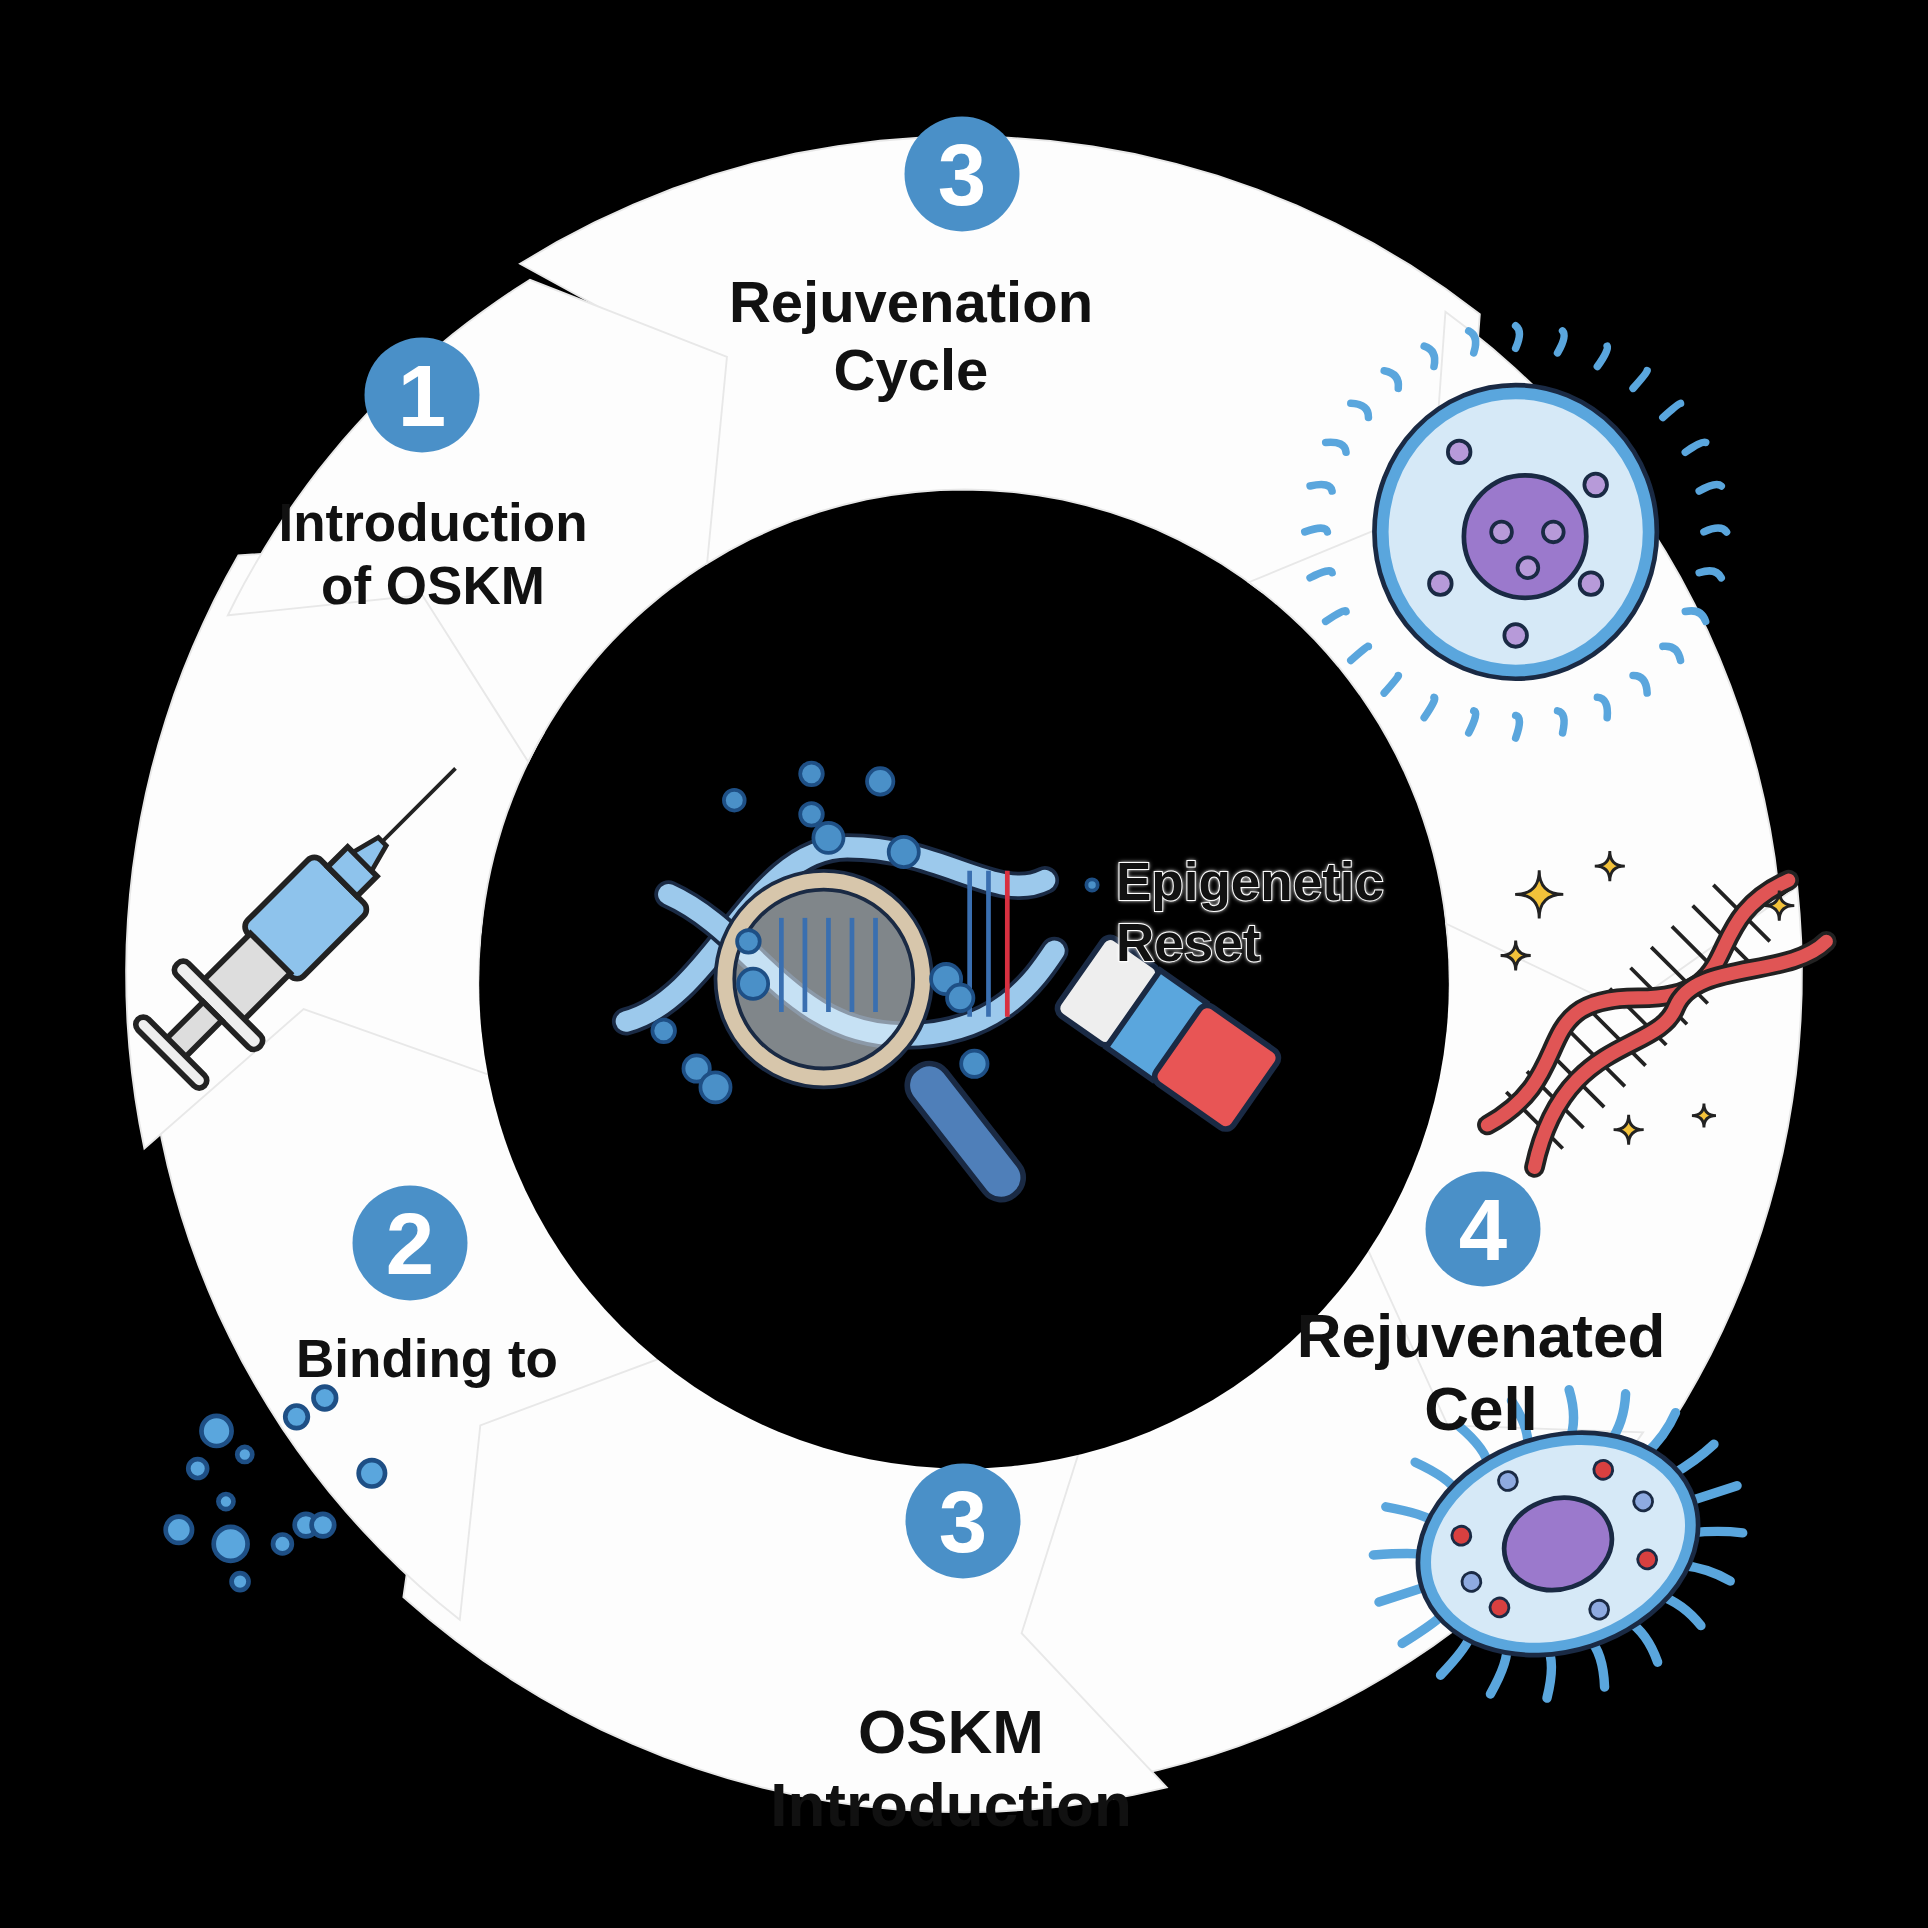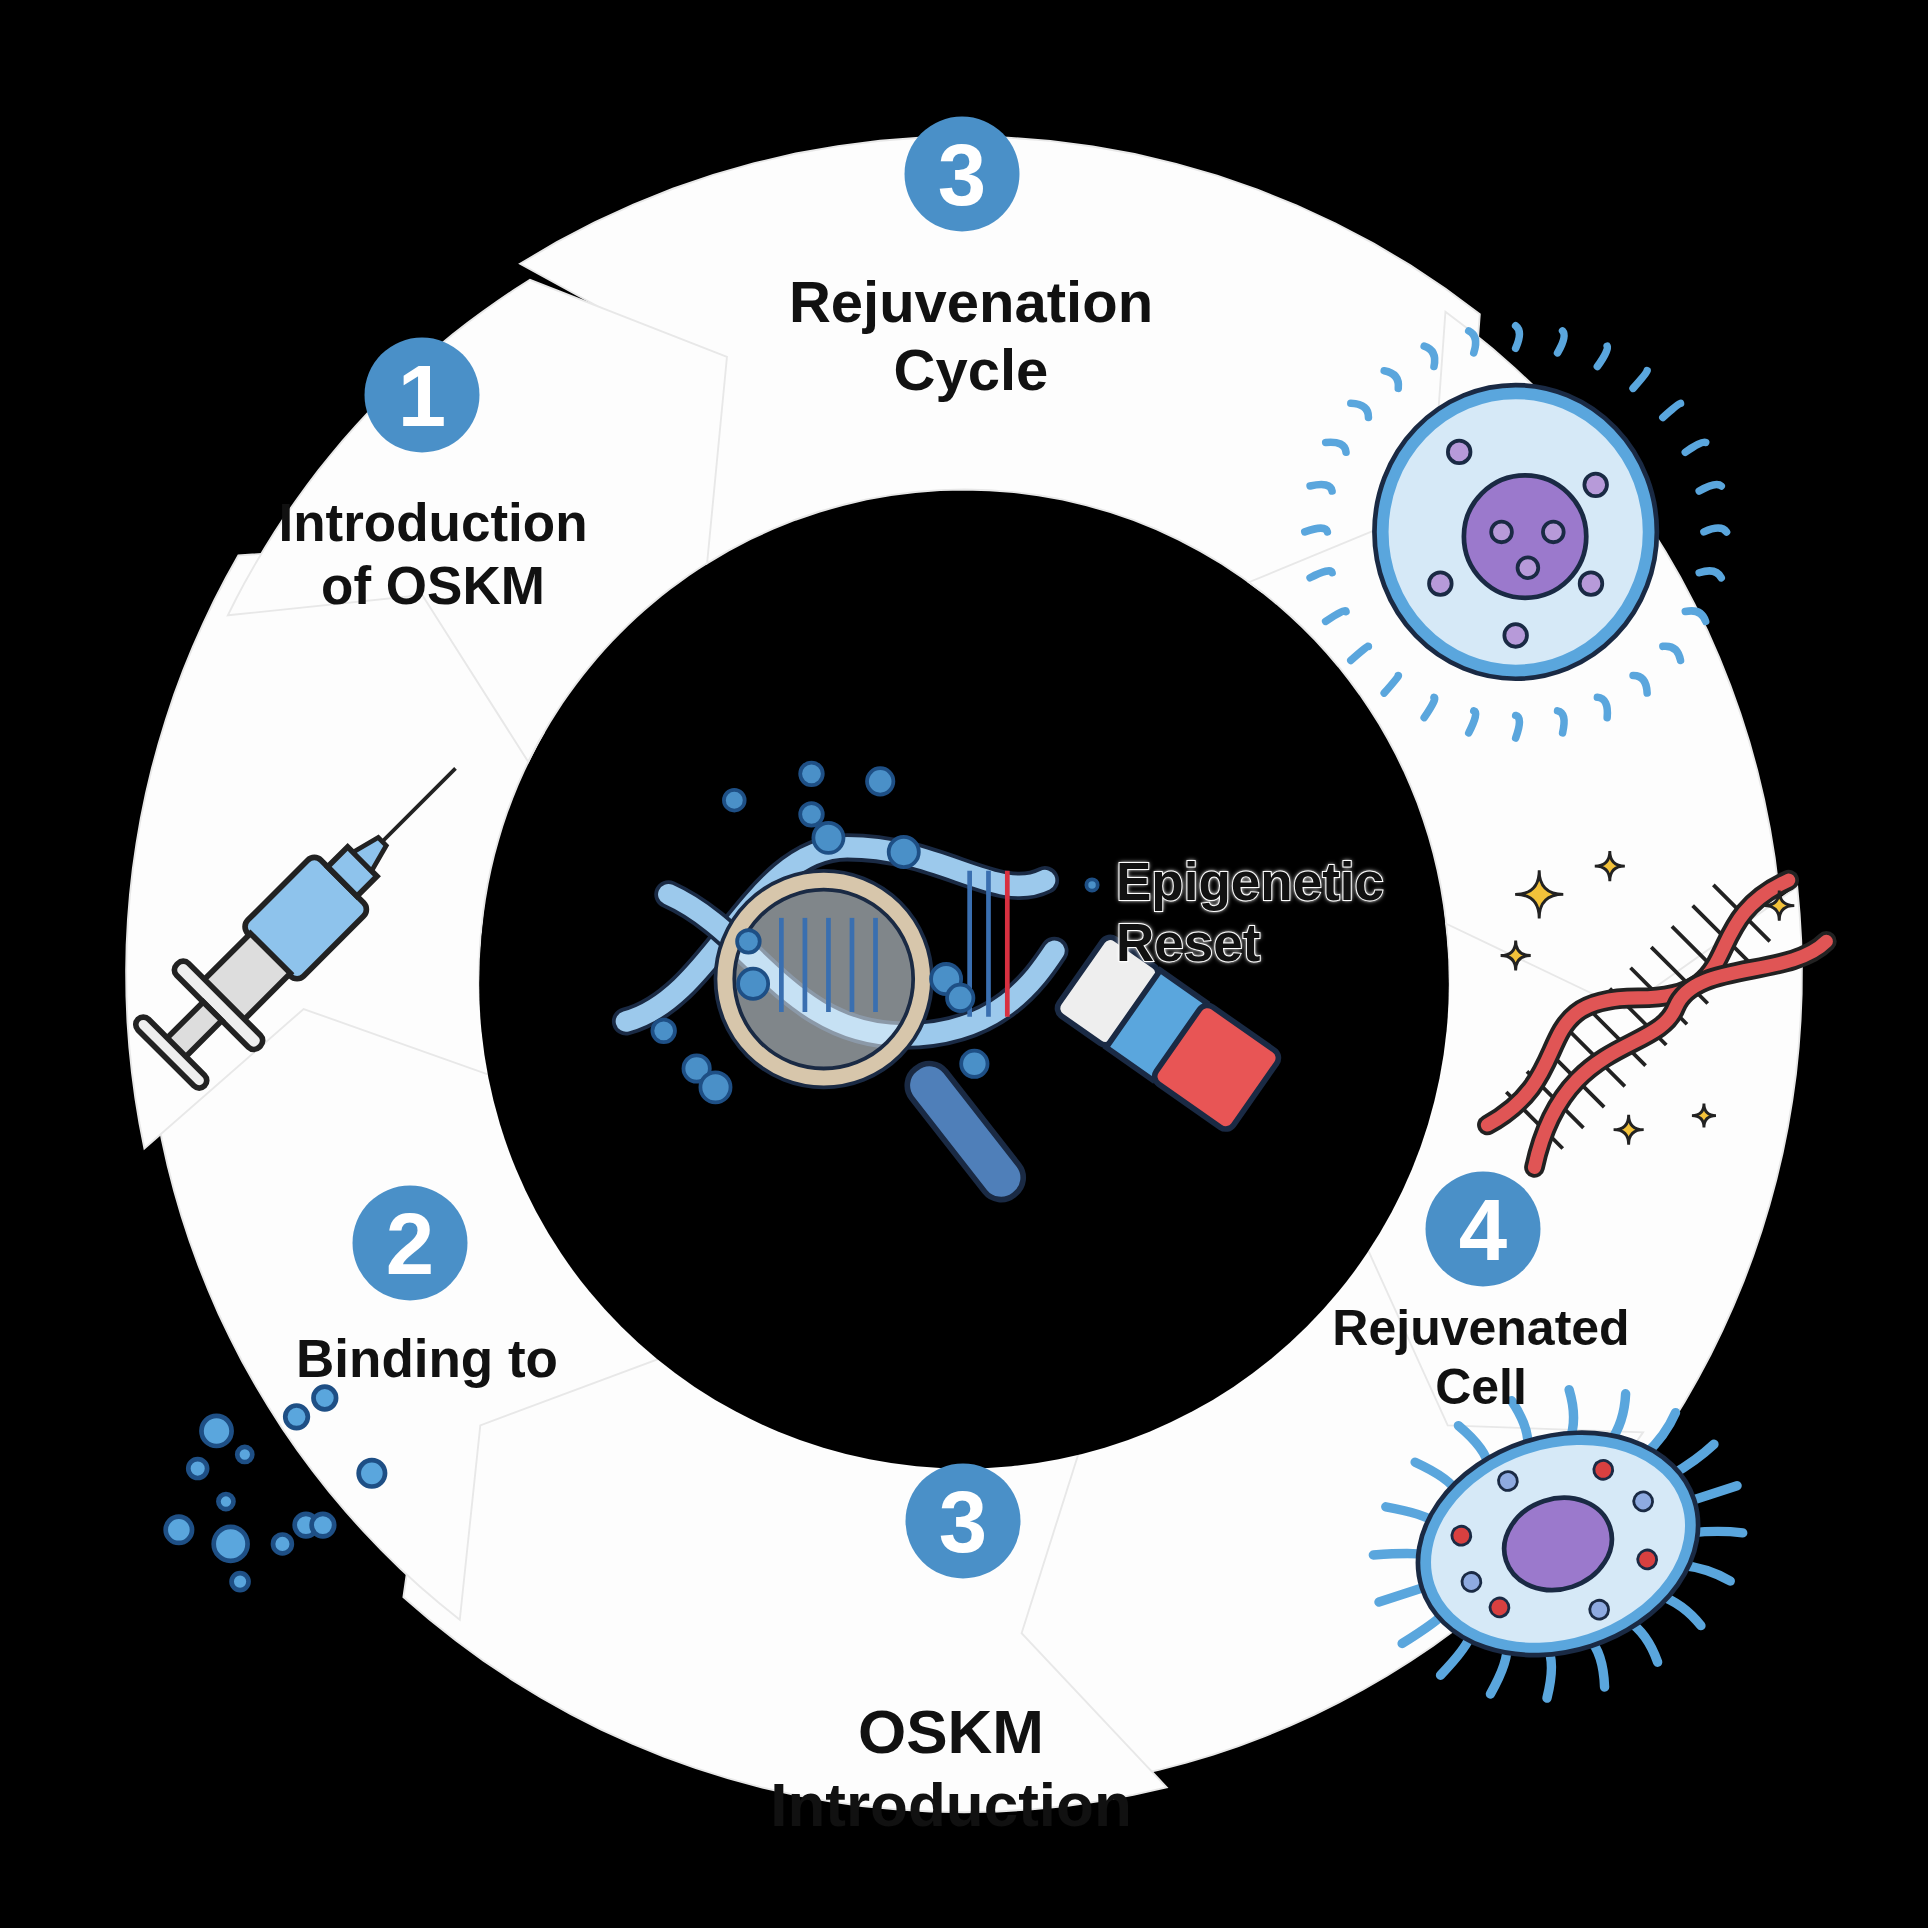--- a/index.html
+++ b/index.html
@@ -197,21 +197,21 @@
           <circle cx="1020" cy="1060" r="14" fill="#4a90c8" stroke="#1e4f85" stroke-width="4"></circle>
           <circle cx="1160" cy="940" r="6" fill="#4a90c8" stroke="#1e4f85" stroke-width="4"></circle>
         </g>
       </g>
     </svg>
 
   
   <div class="badge" style="left:962px;top:174px;">
       <span>3</span>
     </div>
-  <div class="label" style="left:971px;top:268px;font-size:58px;">
+  <div class="label" style="left:911px;top:268px;font-size:58px;">
     <div>Rejuvenation</div>
     <div>Cycle</div>
   </div>
 
   
   <div class="badge" style="left:422px;top:395px;">
       <span>1</span>
     </div>
   <div class="label" style="left:433px;top:492px;font-size:53px;">
     <div>Introduction</div>
@@ -232,21 +232,21 @@
     </div>
   <div class="label" style="left:951px;top:1668px;font-size:62px;margin-top:27px;">
     <div>OSKM</div>
     <div>Introduction</div>
   </div>
 
   
   <div class="badge" style="left:1483px;top:1229px;">
       <span>4</span>
     </div>
-  <div class="label" style="left:1481px;top:1299px;font-size:50px;">
+  <div class="label" style="left:1481px;top:1299px;font-size:62px;">
     <div>Rejuvenated</div>
     <div>Cell</div>
   </div>
 
   
   <div class="center-text" style="left:1250px;top:852px;">
     <div>Epigenetic</div>
     <div>Reset</div>
   </div>
 </div>

